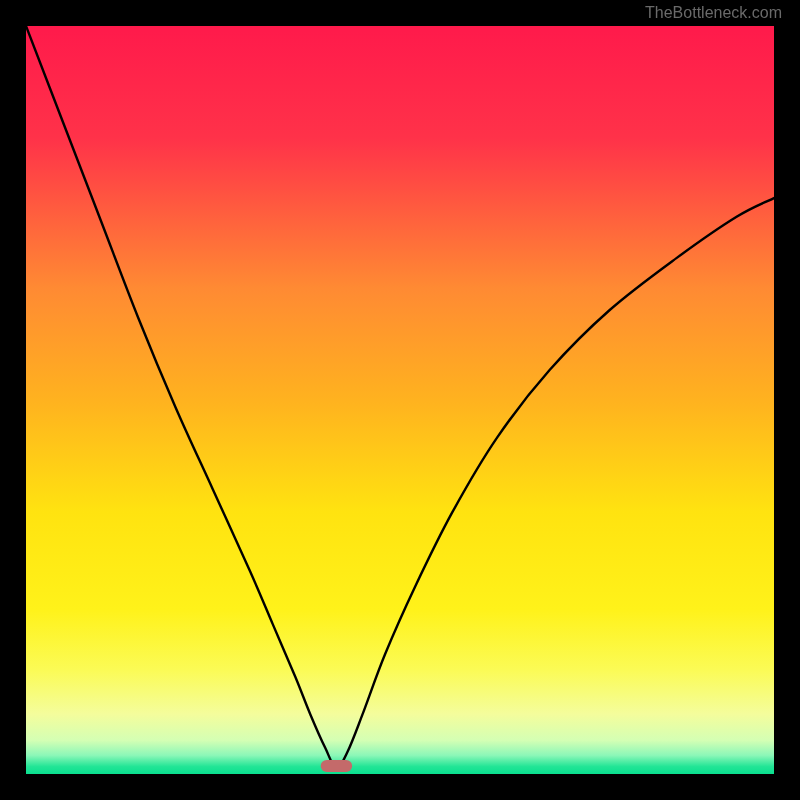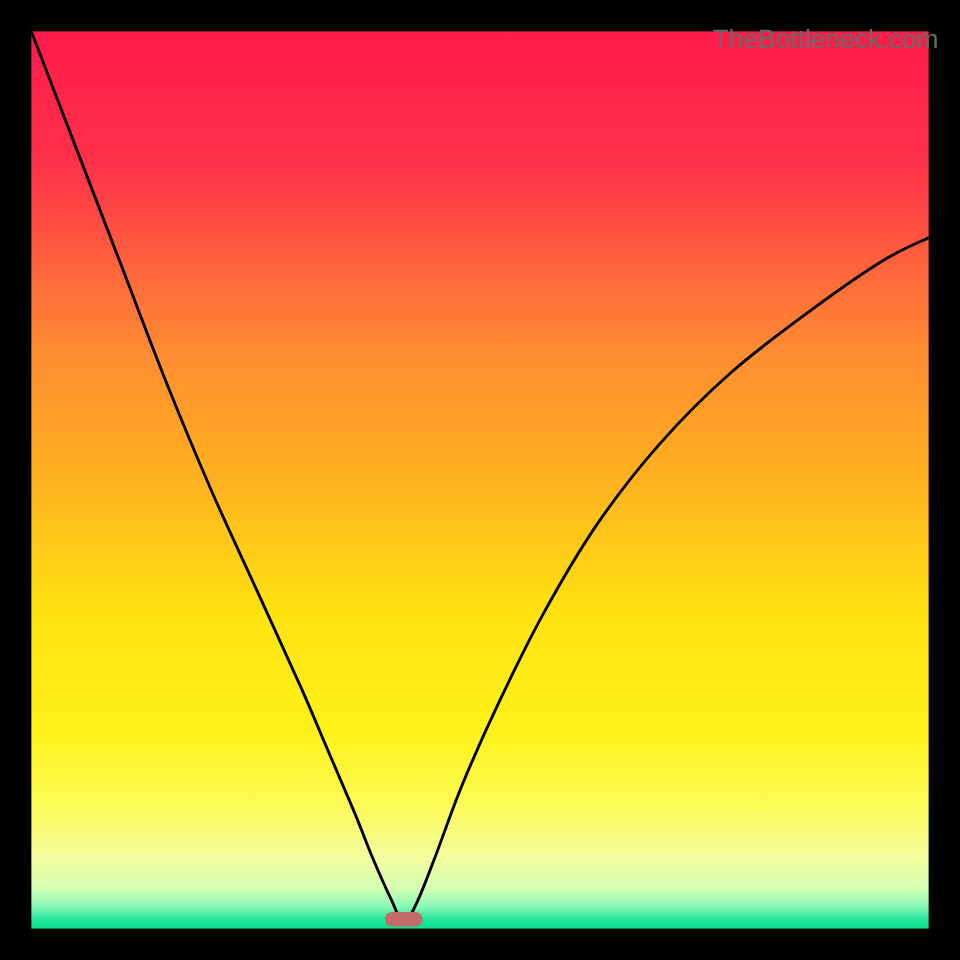--- a/index.html
+++ b/index.html
@@ -10,24 +10,23 @@
     background: #000;
     position: relative;
     overflow: hidden;
     font-family: Arial, sans-serif;
   }
   .watermark {
     position: absolute;
     top: 4px;
     right: 18px;
     color: #6a6a6a;
-    font-size: 22px;
+    font-size: 16px;
     font-weight: 500;
     z-index: 10;
-    margin-top: 16px;
   }
   .plot-area {
     position: absolute;
     left: 26px;
     top: 26px;
     width: 748px;
     height: 748px;
   }
   .plot-area svg {
     display: block;

